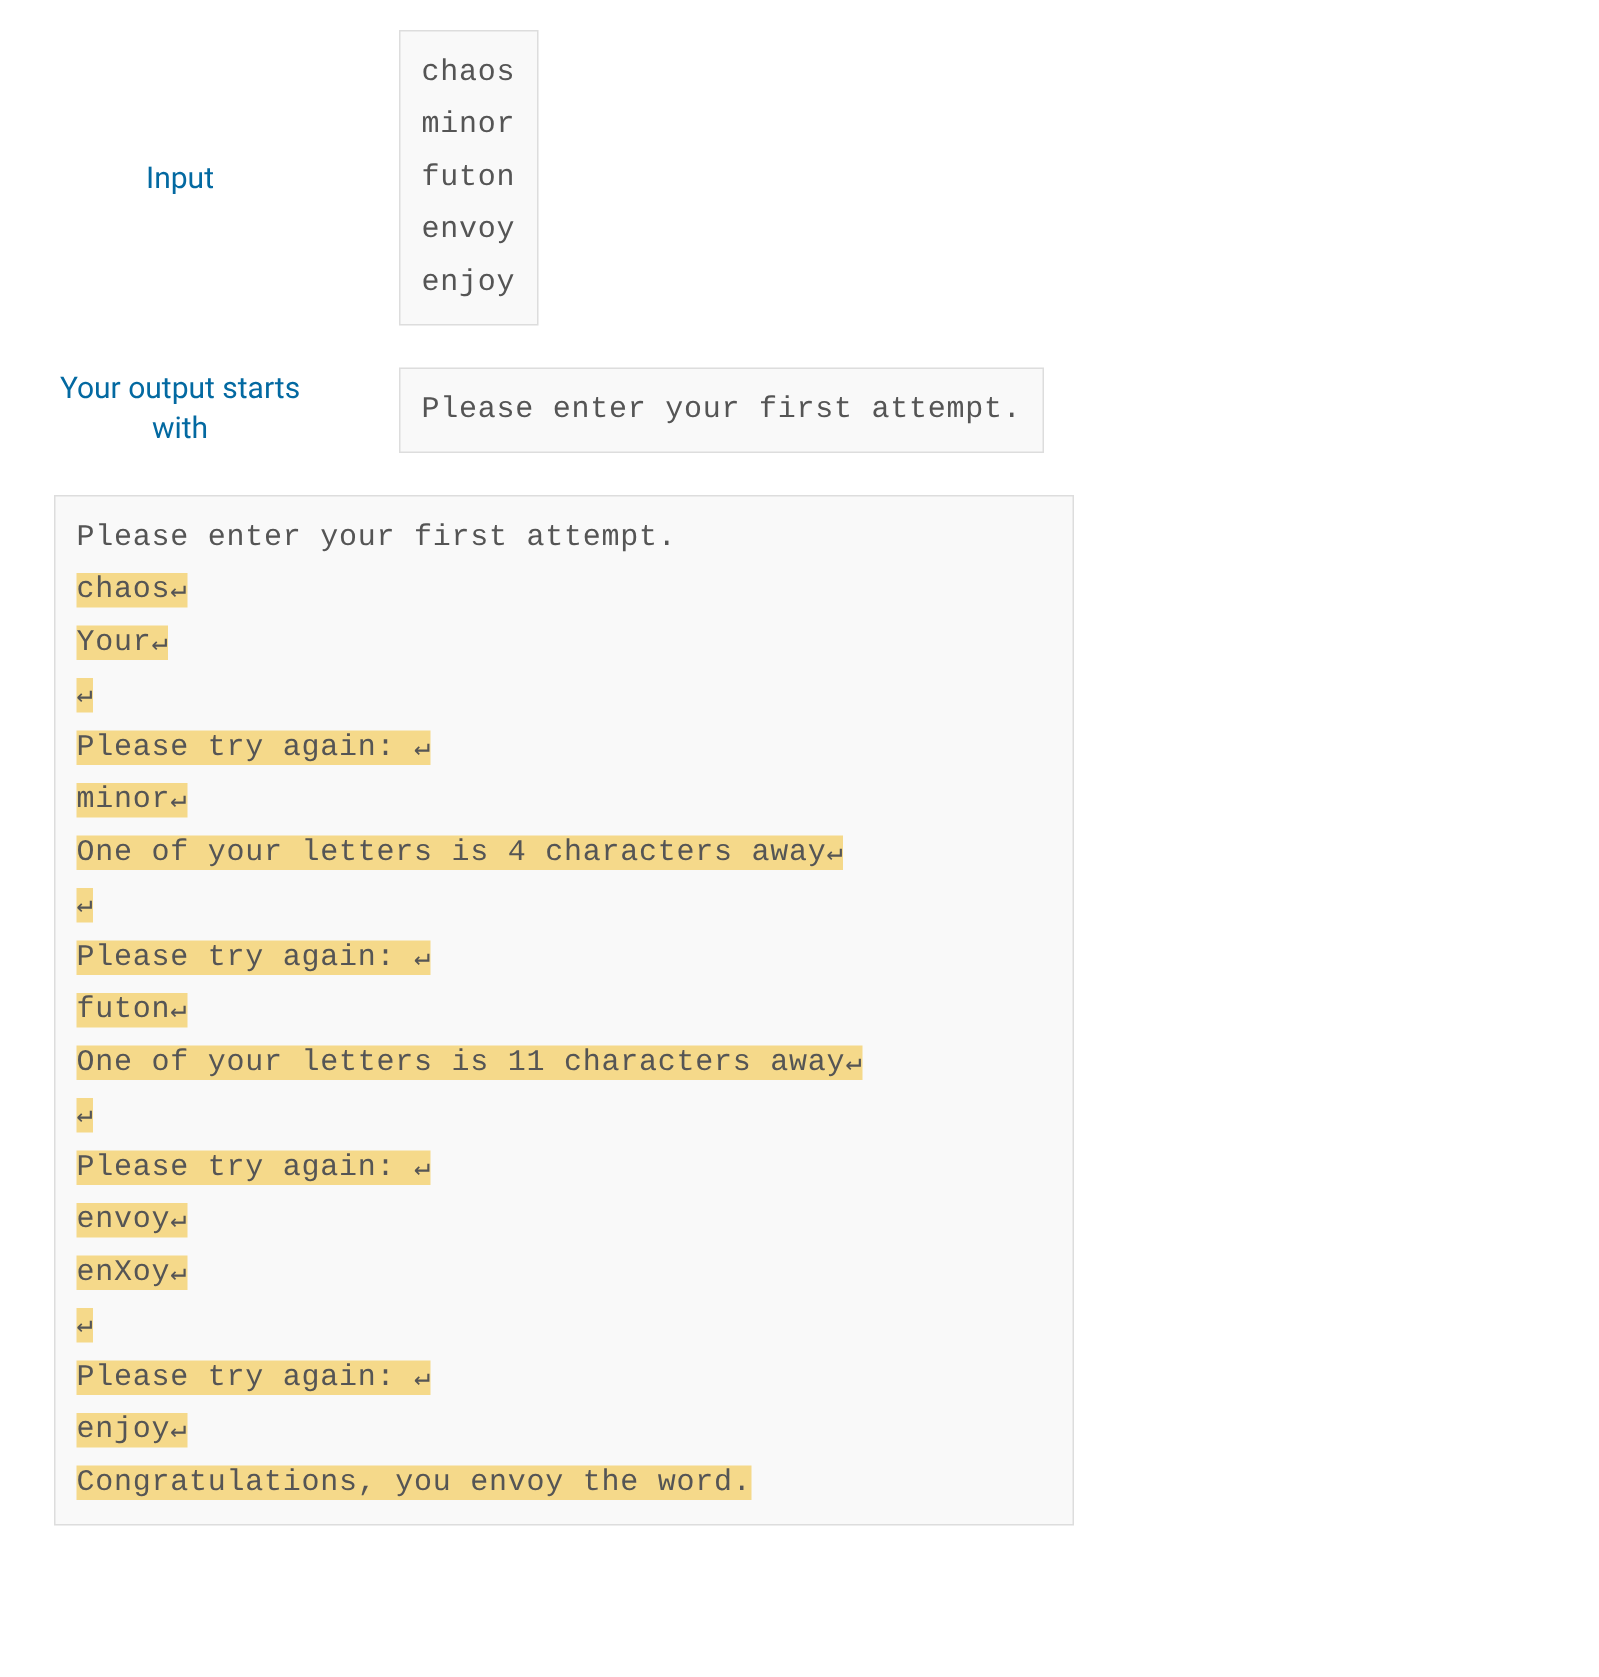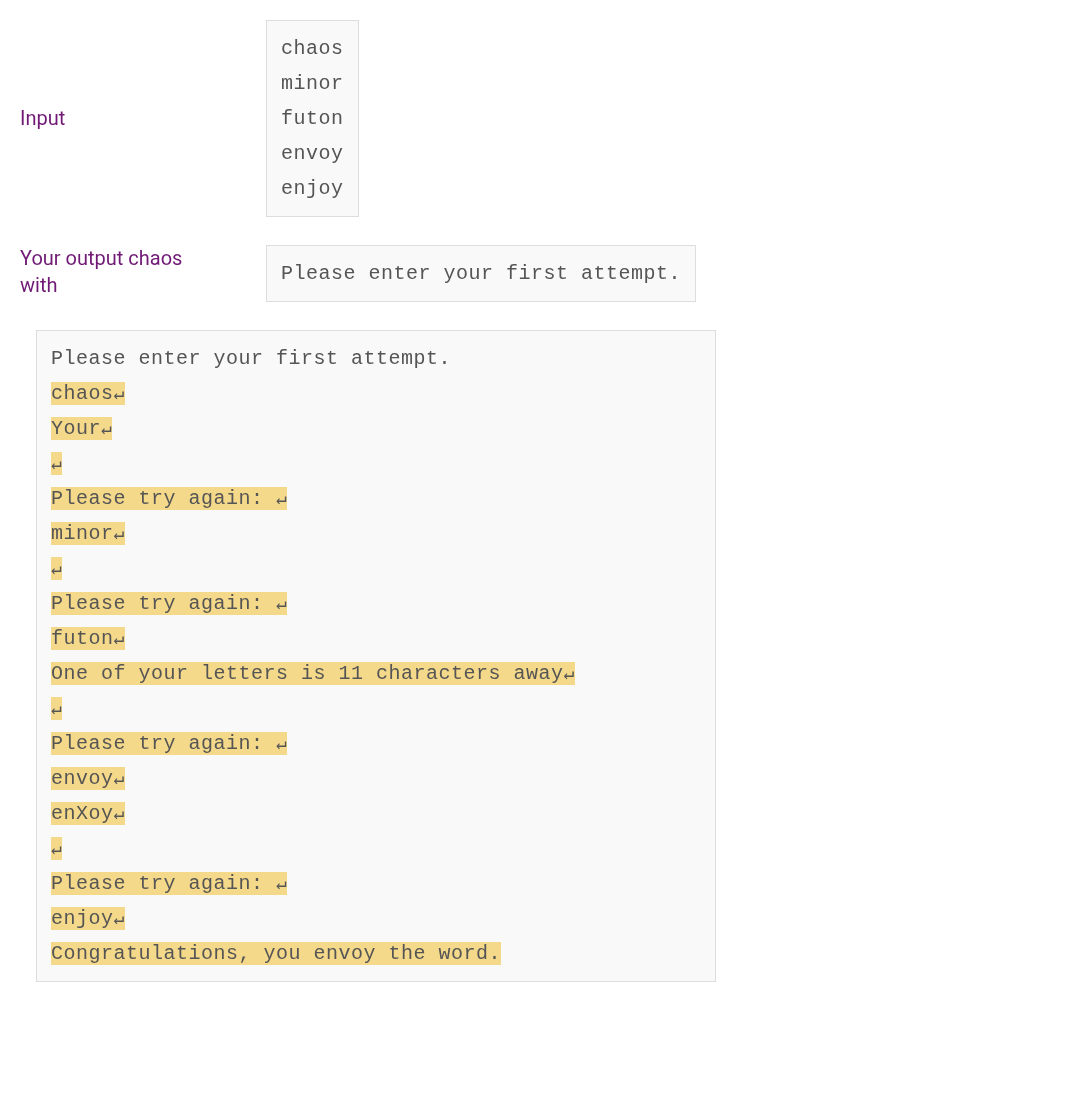--- a/index.html
+++ b/index.html
@@ -13,24 +13,24 @@
     width: 1066px;
   }
   .row {
     display: flex;
     margin-bottom: 28px;
     align-items: flex-start;
   }
   .label-col {
     width: 230px;
     flex-shrink: 0;
-    text-align: left;
+    text-align: center;
     padding-right: 30px;
     font-size: 20px;
-    color: #701a75;
+    color: #0369a1;
     line-height: 1.35;
   }
   .row-input .label-col {
     align-self: center;
   }
   .value-col {
     flex: 1;
     padding-left: 16px;
   }
   .code-box {
@@ -69,37 +69,38 @@
       <div class="code-line">chaos</div>
       <div class="code-line">minor</div>
       <div class="code-line">futon</div>
       <div class="code-line">envoy</div>
       <div class="code-line">enjoy</div>
     </div>
   </div>
 </div>
 
 <div class="row">
-  <div class="label-col">Your output chaos with</div>
+  <div class="label-col">Your output starts with</div>
   <div class="value-col">
     <div class="code-box">
       <span class="code-line">Please enter your first attempt.</span>
     </div>
   </div>
 </div>
 
 <div class="row">
   <div class="value-col">
     <div class="code-box full">
       <div class="code-line">Please enter your first attempt.</div>
       <div class="code-line"><span class="hl"><span>chaos</span><span class="nl-sym"></span></span></div>
       <div class="code-line"><span class="hl"><span>Your</span><span class="nl-sym"></span></span></div>
       <div class="code-line"><span class="hl"><span class="nl-sym"></span></span></div>
       <div class="code-line"><span class="hl"><span>Please try again: </span><span class="nl-sym"></span></span></div>
       <div class="code-line"><span class="hl"><span>minor</span><span class="nl-sym"></span></span></div>
+      <div class="code-line"><span class="hl"><span>One of your letters is 4 characters away</span><span class="nl-sym"></span></span></div>
       <div class="code-line"><span class="hl"><span class="nl-sym"></span></span></div>
       <div class="code-line"><span class="hl"><span>Please try again: </span><span class="nl-sym"></span></span></div>
       <div class="code-line"><span class="hl"><span>futon</span><span class="nl-sym"></span></span></div>
       <div class="code-line"><span class="hl"><span>One of your letters is 11 characters away</span><span class="nl-sym"></span></span></div>
       <div class="code-line"><span class="hl"><span class="nl-sym"></span></span></div>
       <div class="code-line"><span class="hl"><span>Please try again: </span><span class="nl-sym"></span></span></div>
       <div class="code-line"><span class="hl"><span>envoy</span><span class="nl-sym"></span></span></div>
       <div class="code-line"><span class="hl"><span>enXoy</span><span class="nl-sym"></span></span></div>
       <div class="code-line"><span class="hl"><span class="nl-sym"></span></span></div>
       <div class="code-line"><span class="hl"><span>Please try again: </span><span class="nl-sym"></span></span></div>

